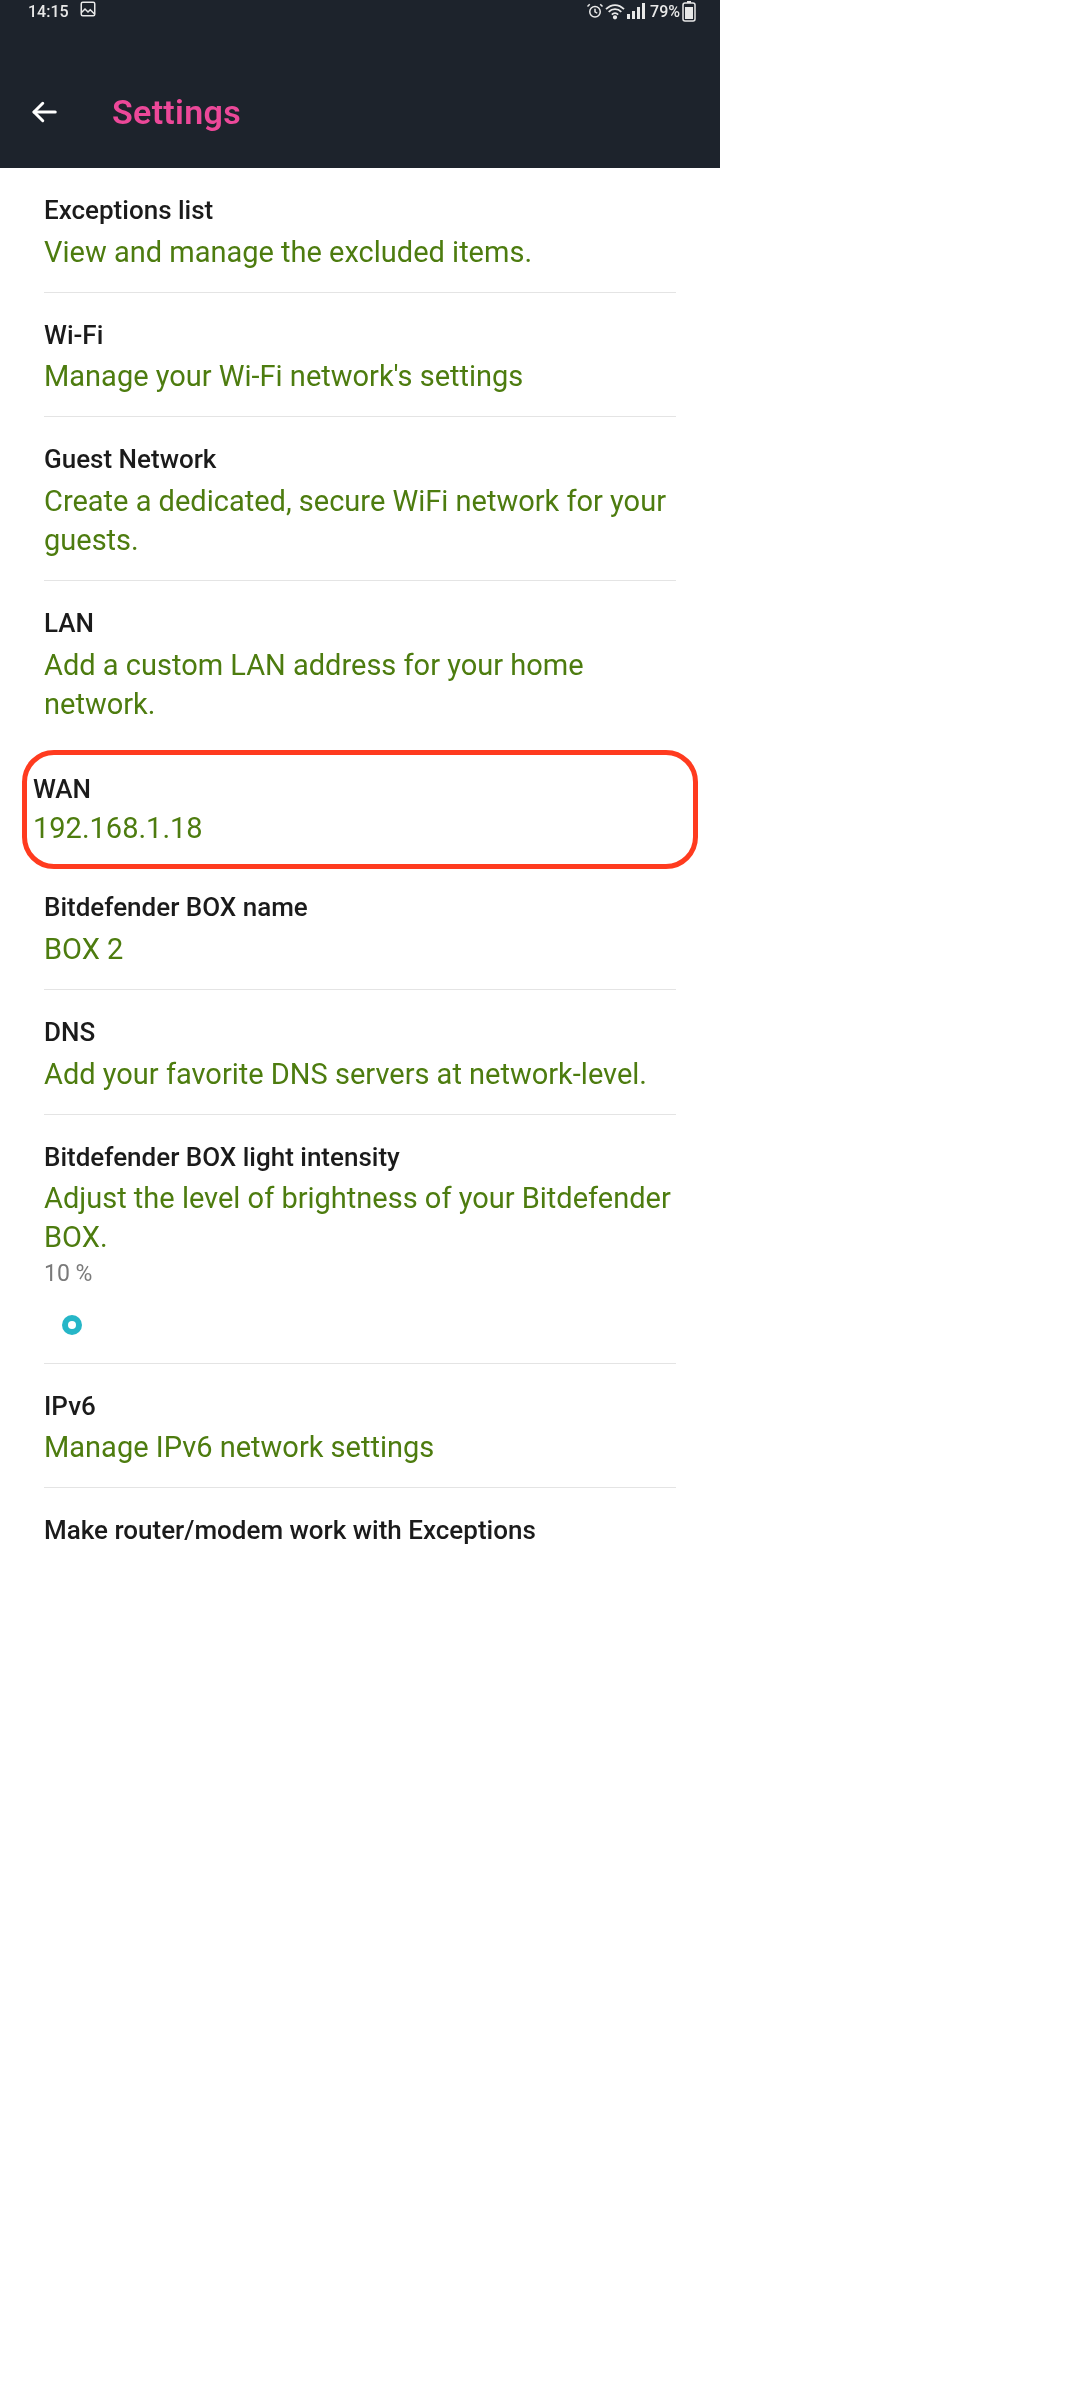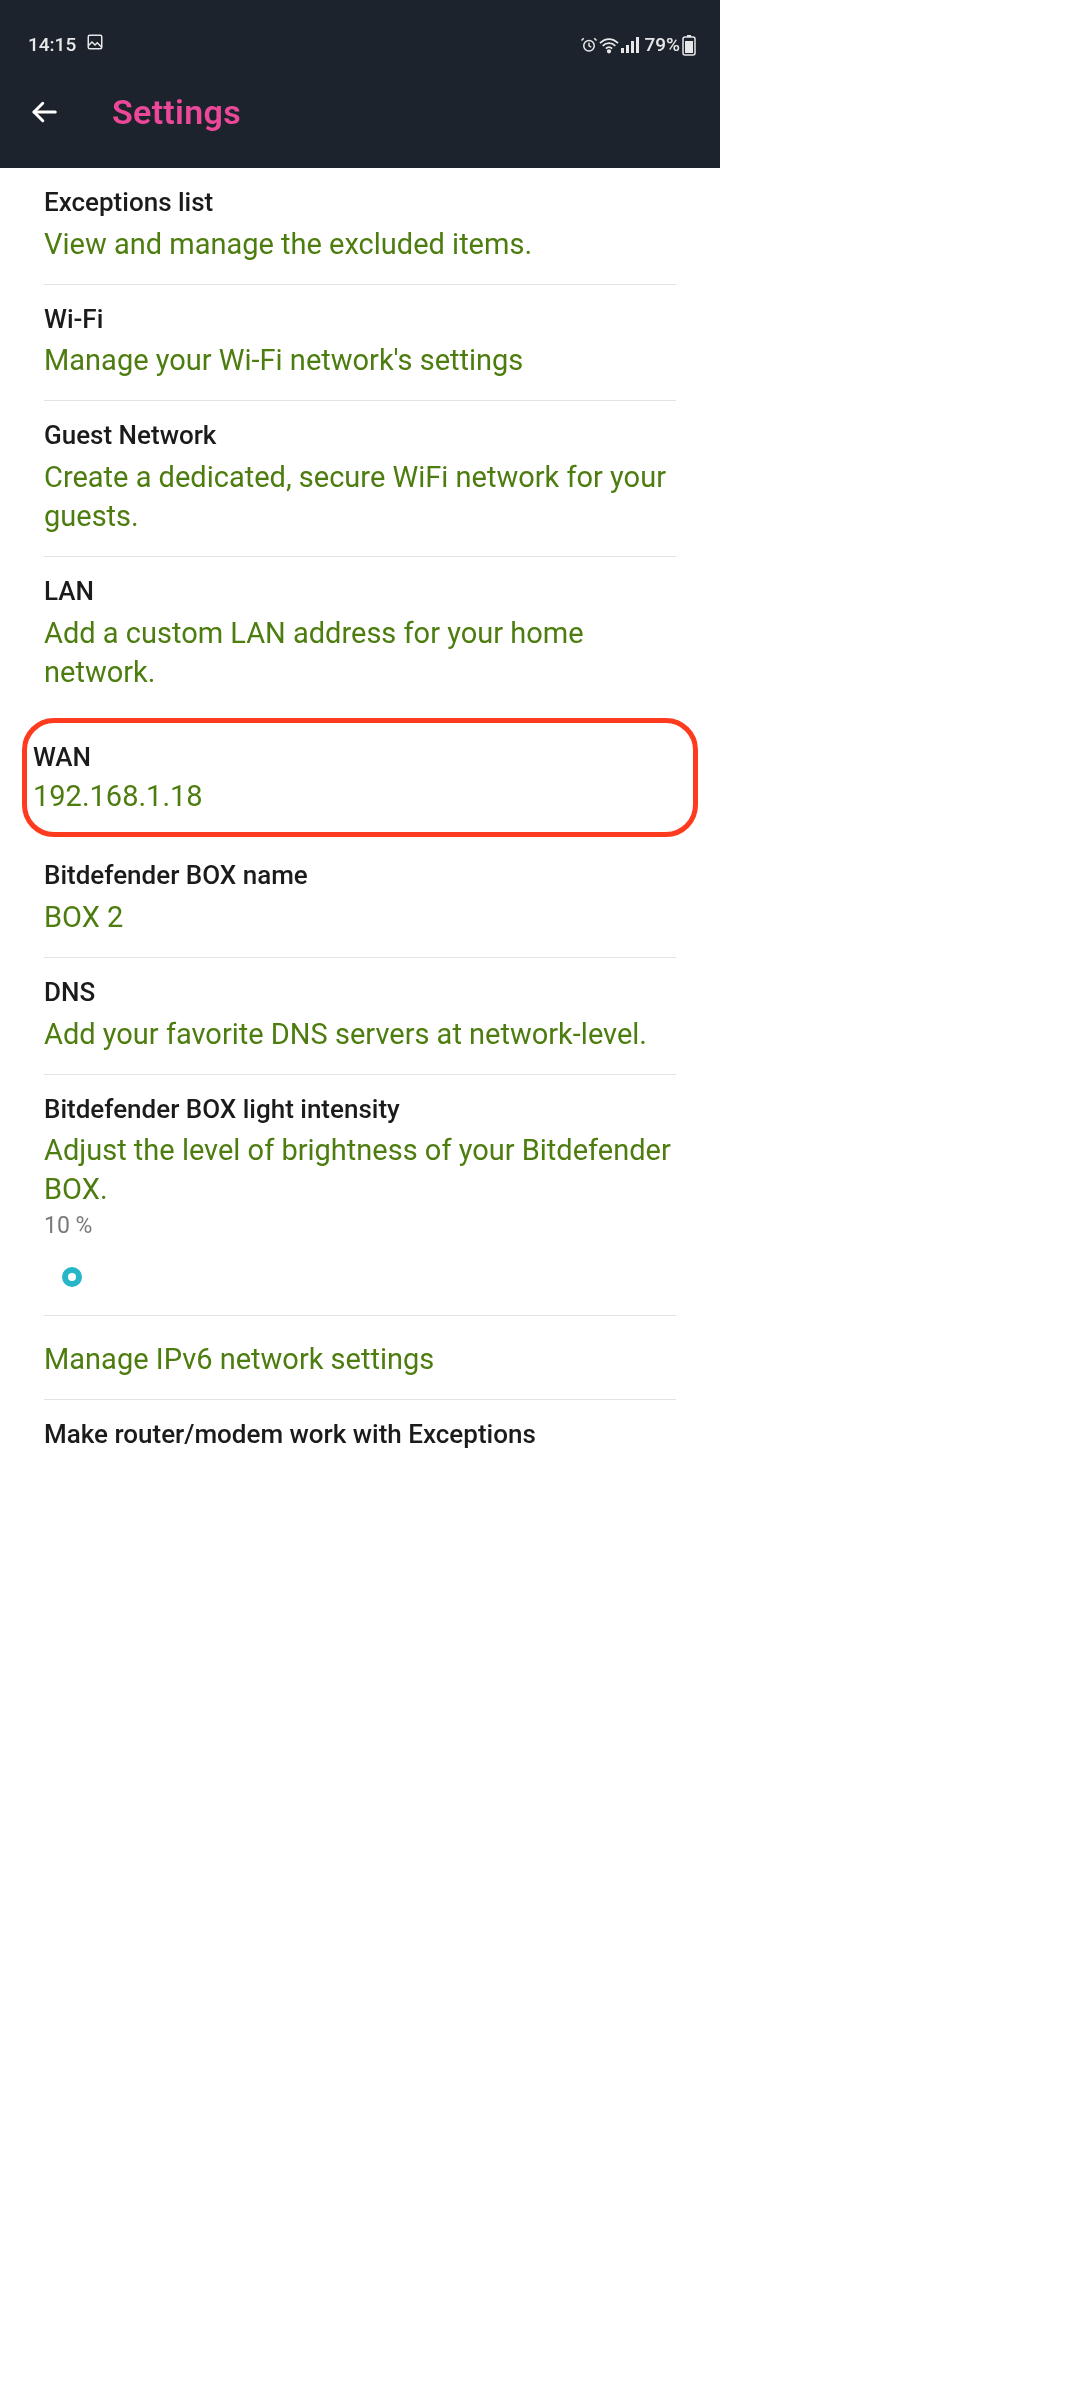--- a/index.html
+++ b/index.html
@@ -5,24 +5,24 @@
   * { box-sizing: border-box; margin: 0; padding: 0; }
   html, body { width: 720px; height: 1600px; overflow: hidden; font-family: -apple-system, Roboto, "Helvetica Neue", Arial, sans-serif; background:#fff; }
   
   body { width: 720px; }
 
   .status-bar {
     background:#1d232c;
     color:#e8e8e8;
     height:56px;
     display:flex;
-    align-items:flex-end;
+    align-items:flex-start;
     justify-content:space-between;
     padding:0 24px 0 28px;
-    font-size:19px;
+    font-size:16px;
     font-weight:500;
   }
   .status-left { display:flex; align-items:center; gap:10px; }
   .status-right { display:flex; align-items:center; gap:0; }
   .status-right svg { display:block; }
 
   .app-bar {
     background:#1d232c;
     color:#ec4899;
     height:112px;
@@ -30,21 +30,21 @@
     align-items:center;
     padding:0 24px;
     gap:48px;
   }
   .app-bar .back { width:40px; height:40px; display:flex; align-items:center; justify-content:center; }
   .app-bar .title { font-size:34px; font-weight:600; letter-spacing:0.3px; }
 
   .content { background:#fff; padding: 0 0 0 0; }
 
   .item {
-    padding: 18px 0 20px 0;
+    padding: 26px 0 20px 0;
     margin: 0 44px;
     border-bottom: 1px solid #e4e4e4;
   }
   .item:last-child { border-bottom:none; }
   .item-title { font-size:26px; color:#1b1b1b; font-weight:500; line-height:1.25; }
   .item-sub   { font-size:29px; color:#4d7c0f; font-weight:400; line-height:1.35; margin-top:6px; }
   .item-extra { font-size:23px; color:#7a7a7a; font-weight:400; line-height:1.35; }
 
   .highlight-wrap {
     position:relative;
@@ -169,20 +169,21 @@
     <div class="item-sub">Adjust the level of brightness of your Bitdefender BOX.</div>
     <div class="item-extra">10 %</div>
     <div class="slider-row">
       <div class="slider-thumb-outer">
         <div class="slider-thumb-inner"></div>
       </div>
     </div>
   </div>
 
   <div class="item">
+    <div class="item-title">IPv6</div>
     <div class="item-sub">Manage IPv6 network settings</div>
   </div>
 
   <div class="item no-border cut">
     <div class="item-title">Make router/modem work with Exceptions</div>
   </div>
 
 </div>
 
 </body></html>

